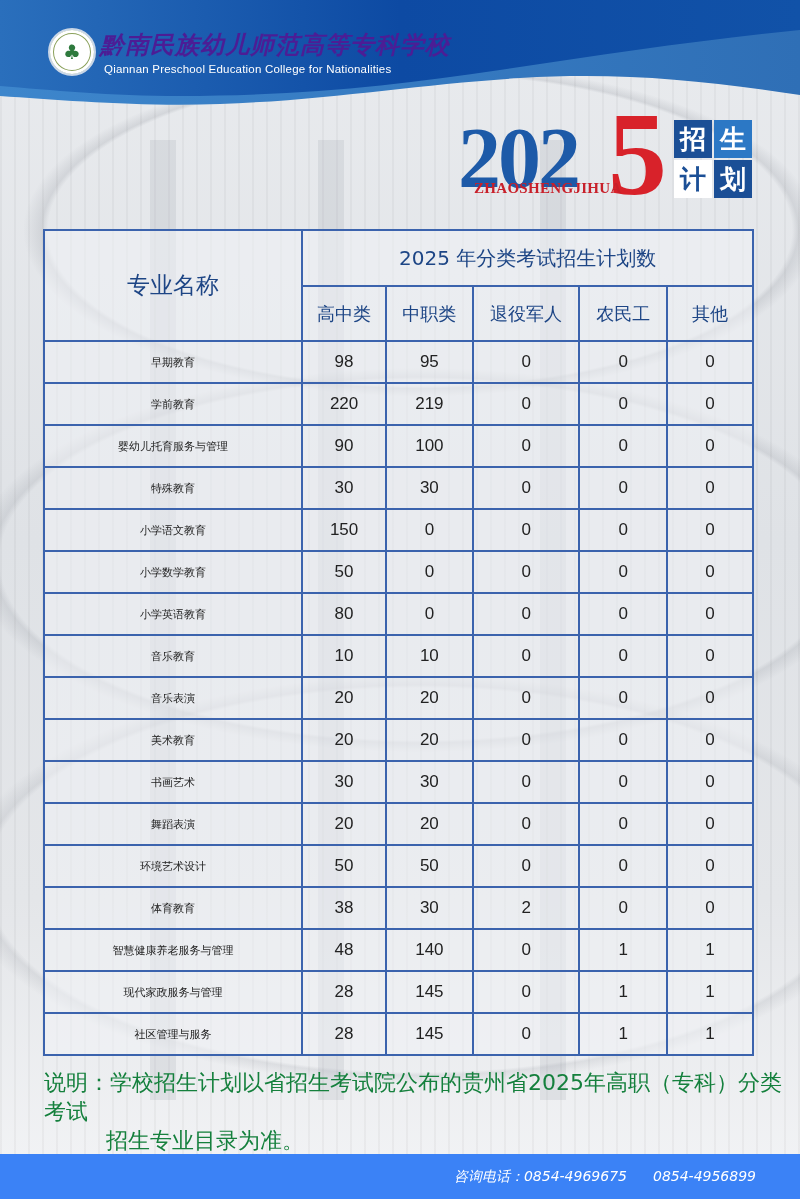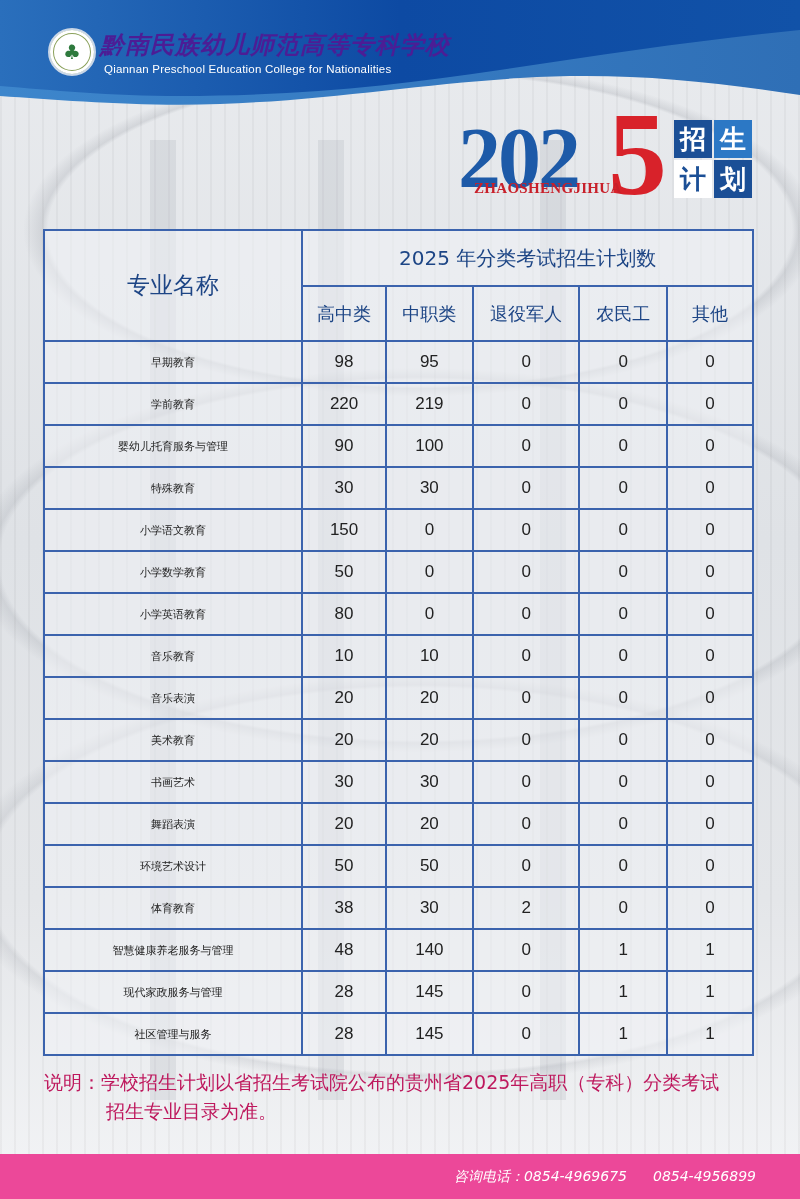--- a/index.html
+++ b/index.html
@@ -74,27 +74,27 @@
     font-weight: normal;
   }
   table.plan th { color: #1d4585; font-family: "DejaVu Sans", sans-serif; }
   .h-major { font-size: 23px; }
   .h-group { font-size: 20px; height: 54px; }
   .h-sub { font-size: 18px; height: 53px; }
   table.plan tbody td { height: 40px; font-size: 17px; }
   table.plan tbody td.name { font-family: "DejaVu Sans", sans-serif; font-size: 11px; }
   
   .note {
-    position: absolute; left: 44px; top: 1068px; width: 740px; color: #be185d;
-    font-size: 19px; line-height: 29px; font-family: "DejaVu Sans", sans-serif;
+    position: absolute; left: 44px; top: 1068px; width: 740px; color: #15803d;
+    font-size: 22px; line-height: 29px; font-family: "DejaVu Sans", sans-serif;
   }
   .note .l2 { padding-left: 62px; }
   
   .footer {
-    position: absolute; left: 0; top: 1154px; width: 800px; height: 45px; background: #ec4899;
+    position: absolute; left: 0; top: 1154px; width: 800px; height: 45px; background: #3b82f6;
   }
   .contact {
     position: absolute; right: 44px; top: 14px; color: #fff; font-size: 14px; font-style: italic;
     font-family: "DejaVu Sans", sans-serif;
   }
   .contact span { margin-left: 0; }
   .contact .p2 { margin-left: 26px; }
 </style>
 </head>
 <body>

